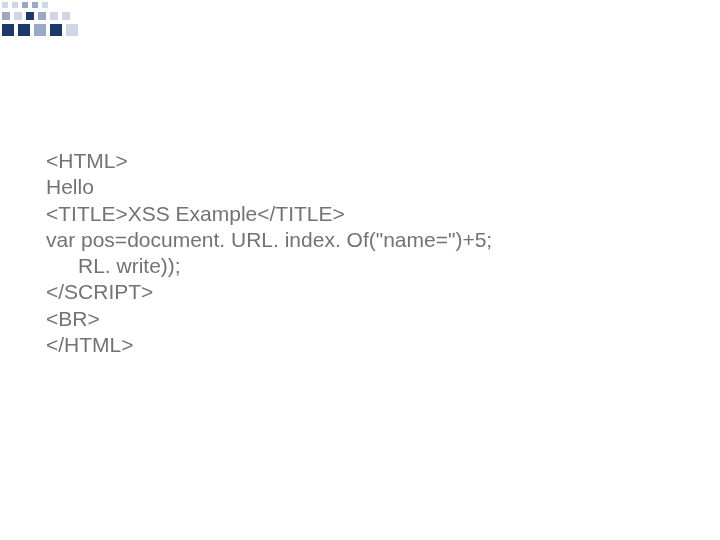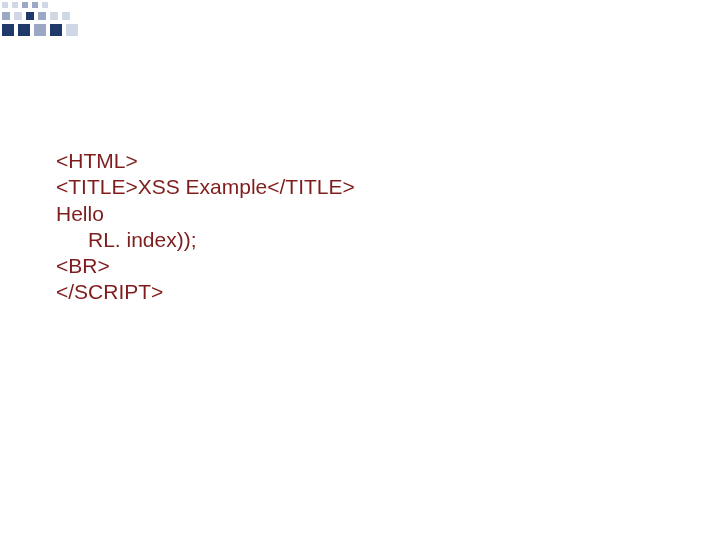--- a/index.html
+++ b/index.html
@@ -20,25 +20,25 @@
   .deco {
     position: absolute;
     top: 0;
     left: 0;
     width: 120px;
     height: 40px;
   }
   .code-block {
     position: absolute;
     top: 148px;
-    left: 56px;
+    left: 46px;
     width: 600px;
     font-size: 21px;
     line-height: 1.25;
-    color: #7f1d1d;
+    color: #737373;
   }
   .code-line {
     display: block;
     white-space: pre-wrap;
   }
   .indent {
     padding-left: 32px;
   }
 </style>
 </head>
@@ -63,20 +63,22 @@
 
     <rect x="2" y="24" width="12" height="12" fill="#1f3a6a"></rect>
     <rect x="18" y="24" width="12" height="12" fill="#1f3a6a"></rect>
     <rect x="34" y="24" width="12" height="12" fill="#9aa8c6"></rect>
     <rect x="50" y="24" width="12" height="12" fill="#1f3a6a"></rect>
     <rect x="66" y="24" width="12" height="12" fill="#d0d7e6"></rect>
   </svg>
 
   <div class="code-block">
     <span class="code-line">&lt;HTML&gt;</span>
+    <span class="code-line">Hello</span>
     <span class="code-line">&lt;TITLE&gt;XSS Example&lt;/TITLE&gt;</span>
-    <span class="code-line">Hello</span>
-    <span class="code-line indent">RL. index));</span>
+    <span class="code-line">var pos=document. URL. index. Of("name=")+5;</span>
+    <span class="code-line indent">RL. write));</span>
+    <span class="code-line">&lt;/SCRIPT&gt;</span>
     <span class="code-line">&lt;BR&gt;</span>
-    <span class="code-line">&lt;/SCRIPT&gt;</span>
+    <span class="code-line">&lt;/HTML&gt;</span>
   </div>
 
 </div>
 
 </body></html>

